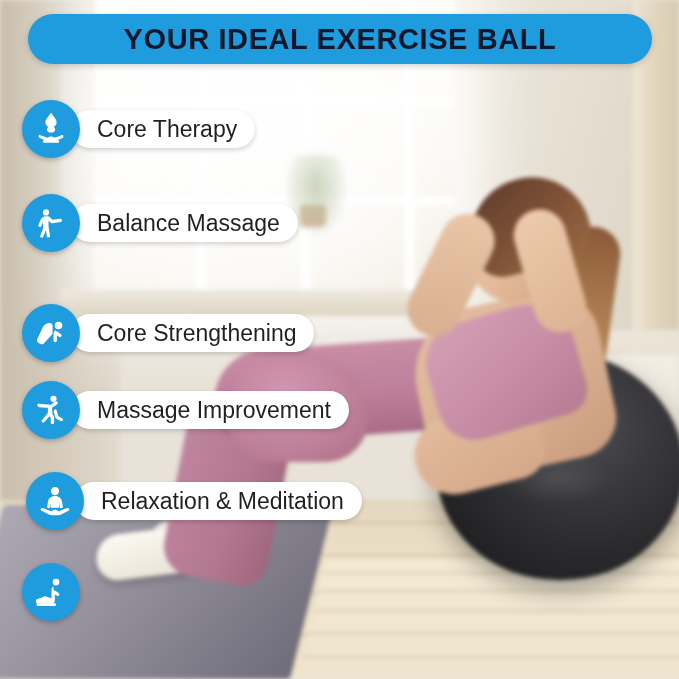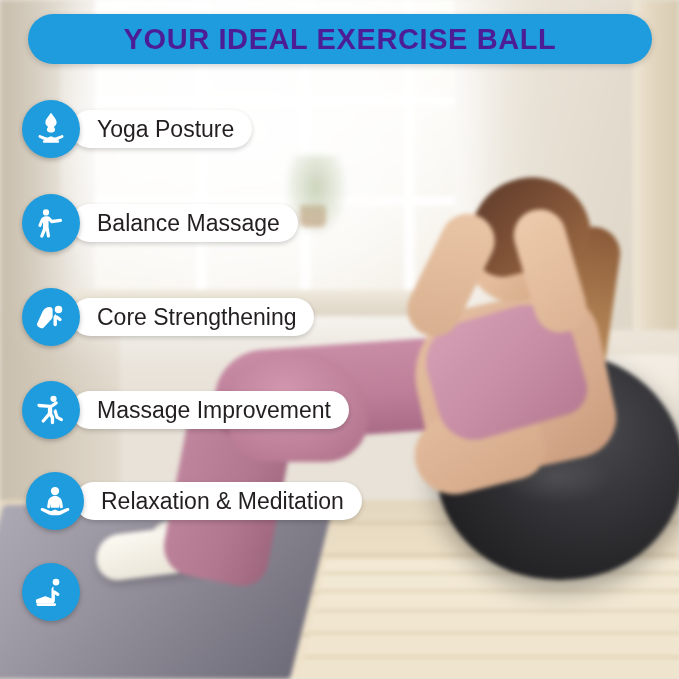--- a/index.html
+++ b/index.html
@@ -128,21 +128,21 @@
   .blurwrap{filter:blur(2.2px);position:absolute;inset:0;}
 
   
   .banner{
     position:absolute;left:28px;top:14px;width:624px;height:50px;
     background:#1f9cdd;border-radius:25px;
     display:flex;align-items:center;justify-content:center;
     box-shadow:0 2px 6px rgba(0,0,0,.18);
   }
   .banner-text{
-    color:#4c1d95;font-weight:700;font-size:29px;letter-spacing:.6px;
+    color:#0f172a;font-weight:700;font-size:29px;letter-spacing:.6px;
     font-family:"Liberation Sans", sans-serif;white-space:nowrap;
   }
 
   
   .features{position:absolute;left:0;top:0;width:679px;height:679px;}
   .feature{position:absolute;display:flex;align-items:center;height:58px;}
   .badge{
     width:58px;height:58px;border-radius:50%;background:#1f9cdd;
     display:flex;align-items:center;justify-content:center;flex:none;
     box-shadow:0 2px 5px rgba(0,0,0,.25);position:relative;z-index:2;
@@ -233,37 +233,37 @@
     <div class="feature" style="left:22px;top:100px">
       <div class="badge">
         <svg viewBox="0 0 64 64" fill="#ffffff" aria-hidden="true">
           <path d="M32 6c-5 7-9 11-9 15.5 0 3.6 2.6 6 5 7.2-1.5 1-2.6 2.6-2.6 4.3 0 2.6 2.9 4.6 6.6 4.6s6.6-2 6.6-4.6c0-1.7-1.1-3.3-2.6-4.3 2.4-1.2 5-3.6 5-7.2C41 17 37 13 32 6z"></path>
           <circle cx="32" cy="31" r="5.2"></circle>
           <path d="M12 44c0-1.6 1.5-2.8 3-2.2l10 3.6c.6.2 1.2.2 1.8 0l4.3-1.6c.6-.2 1.2-.2 1.8 0l4.3 1.6c.6.2 1.2.2 1.8 0l10-3.6c1.5-.6 3 .6 3 2.2 0 .8-.5 1.6-1.3 2l-11 5.2c-1 .5-2.1.7-3.2.7H27.5c-1.1 0-2.2-.2-3.2-.7l-11-5.2c-.8-.4-1.3-1.2-1.3-2z"></path>
           <path d="M21 50h22c1.2 0 2 .9 2 2s-.8 2-2 2H21c-1.2 0-2-.9-2-2s.8-2 2-2z"></path>
         </svg>
       </div>
       <div class="pill">
-        <span class="pill-text">Yoga Posture</span>
+        <span class="pill-text">Core Therapy</span>
       </div>
     </div>
 
     <div class="feature" style="left:22px;top:194px">
       <div class="badge">
         <svg viewBox="0 0 64 64" fill="#ffffff" aria-hidden="true">
           <circle cx="24" cy="15" r="5"></circle>
           <path d="M24 21c-4 0-7 2-8.4 5.4L12 35c-.5 1.3.2 2.7 1.5 3.1 1.3.5 2.7-.2 3.1-1.5l2.6-6.8V40c0 .9-.2 1.7-.6 2.5L15 52c-.6 1.3 0 2.8 1.3 3.3 1.3.6 2.8 0 3.3-1.3l3.8-8.8c.2-.5.4-1 .5-1.6l1.5 9.6c.2 1.4 1.5 2.4 2.9 2.1 1.4-.2 2.4-1.5 2.1-2.9l-2.3-14.6V28l3.4 3.4c.6.6 1.4.9 2.2.8l13.8-1.8c1.4-.2 2.4-1.5 2.2-2.9-.2-1.4-1.5-2.4-2.9-2.2l-12.6 1.6-5.2-5.2C29.7 21.5 27 21 24 21z"></path>
         </svg>
       </div>
       <div class="pill">
         <span class="pill-text">Balance Massage</span>
       </div>
     </div>
 
-    <div class="feature" style="left:22px;top:288px">
+    <div class="feature" style="left:22px;top:304px">
       <div class="badge">
         <svg viewBox="0 0 64 64" fill="#ffffff" aria-hidden="true">
           <circle cx="44" cy="20" r="6"></circle>
           <path d="M40 27c-2.4 1.1-4 3.5-4 6.1V44c0 1.5 1.2 2.7 2.7 2.7S41.4 45.5 41.4 44v-8.5l3.4 2.6c1.1.9 2.7.7 3.6-.4.9-1.1.7-2.7-.4-3.6l-5.2-4c-.8-.6-1.8-.9-2.8-.9z"></path>
           <path d="M30 16c-5 0-9.5 3-11.6 7.6L10 42c-.9 2-.2 4.3 1.6 5.4l3.6 2.2c1.7 1 3.9.7 5.2-.8L33 35c1-1.2 1.6-2.7 1.6-4.3V20.6c0-2.5-2-4.6-4.6-4.6z"></path>
           <path d="M14 46h24c1.4 0 2.5 1.1 2.5 2.5S39.4 51 38 51H14c-1.4 0-2.5-1.1-2.5-2.5S12.6 46 14 46z" opacity=".0"></path>
         </svg>
       </div>
       <div class="pill">
         <span class="pill-text">Core Strengthening</span>

